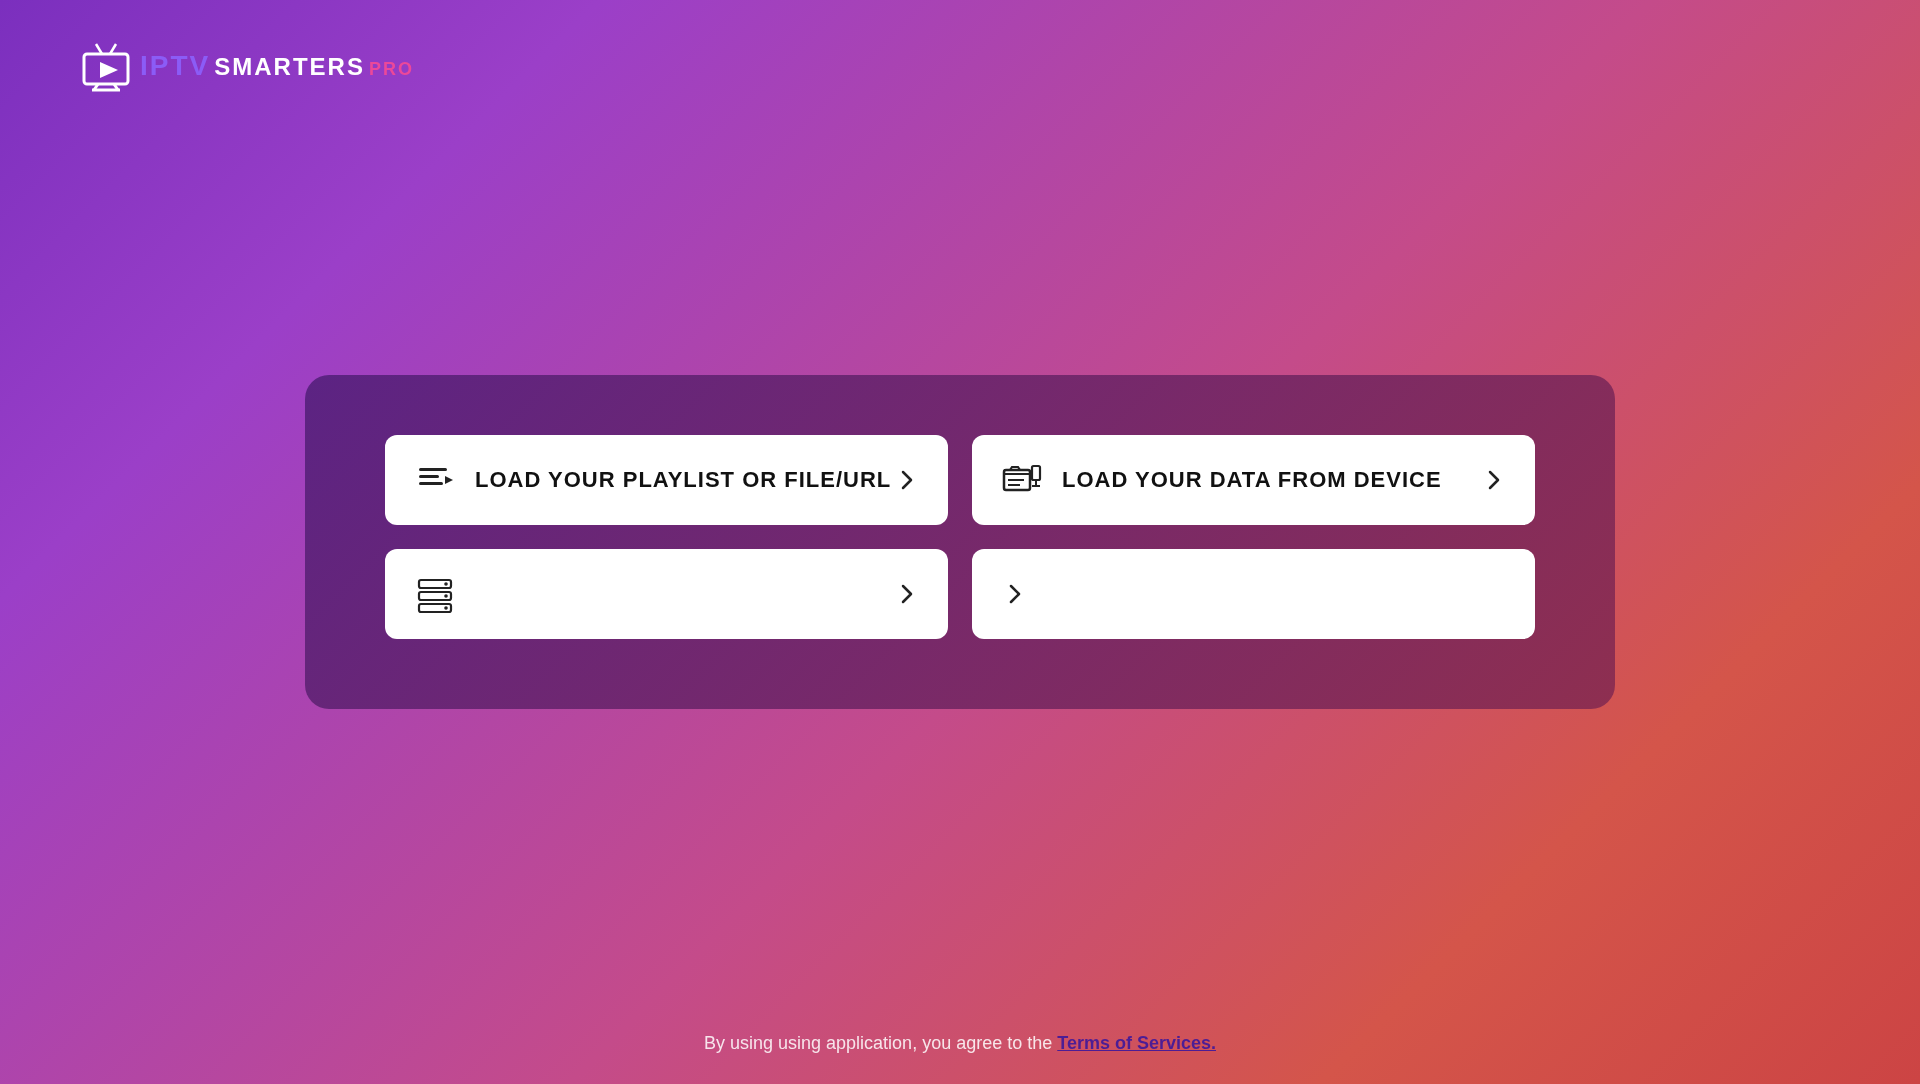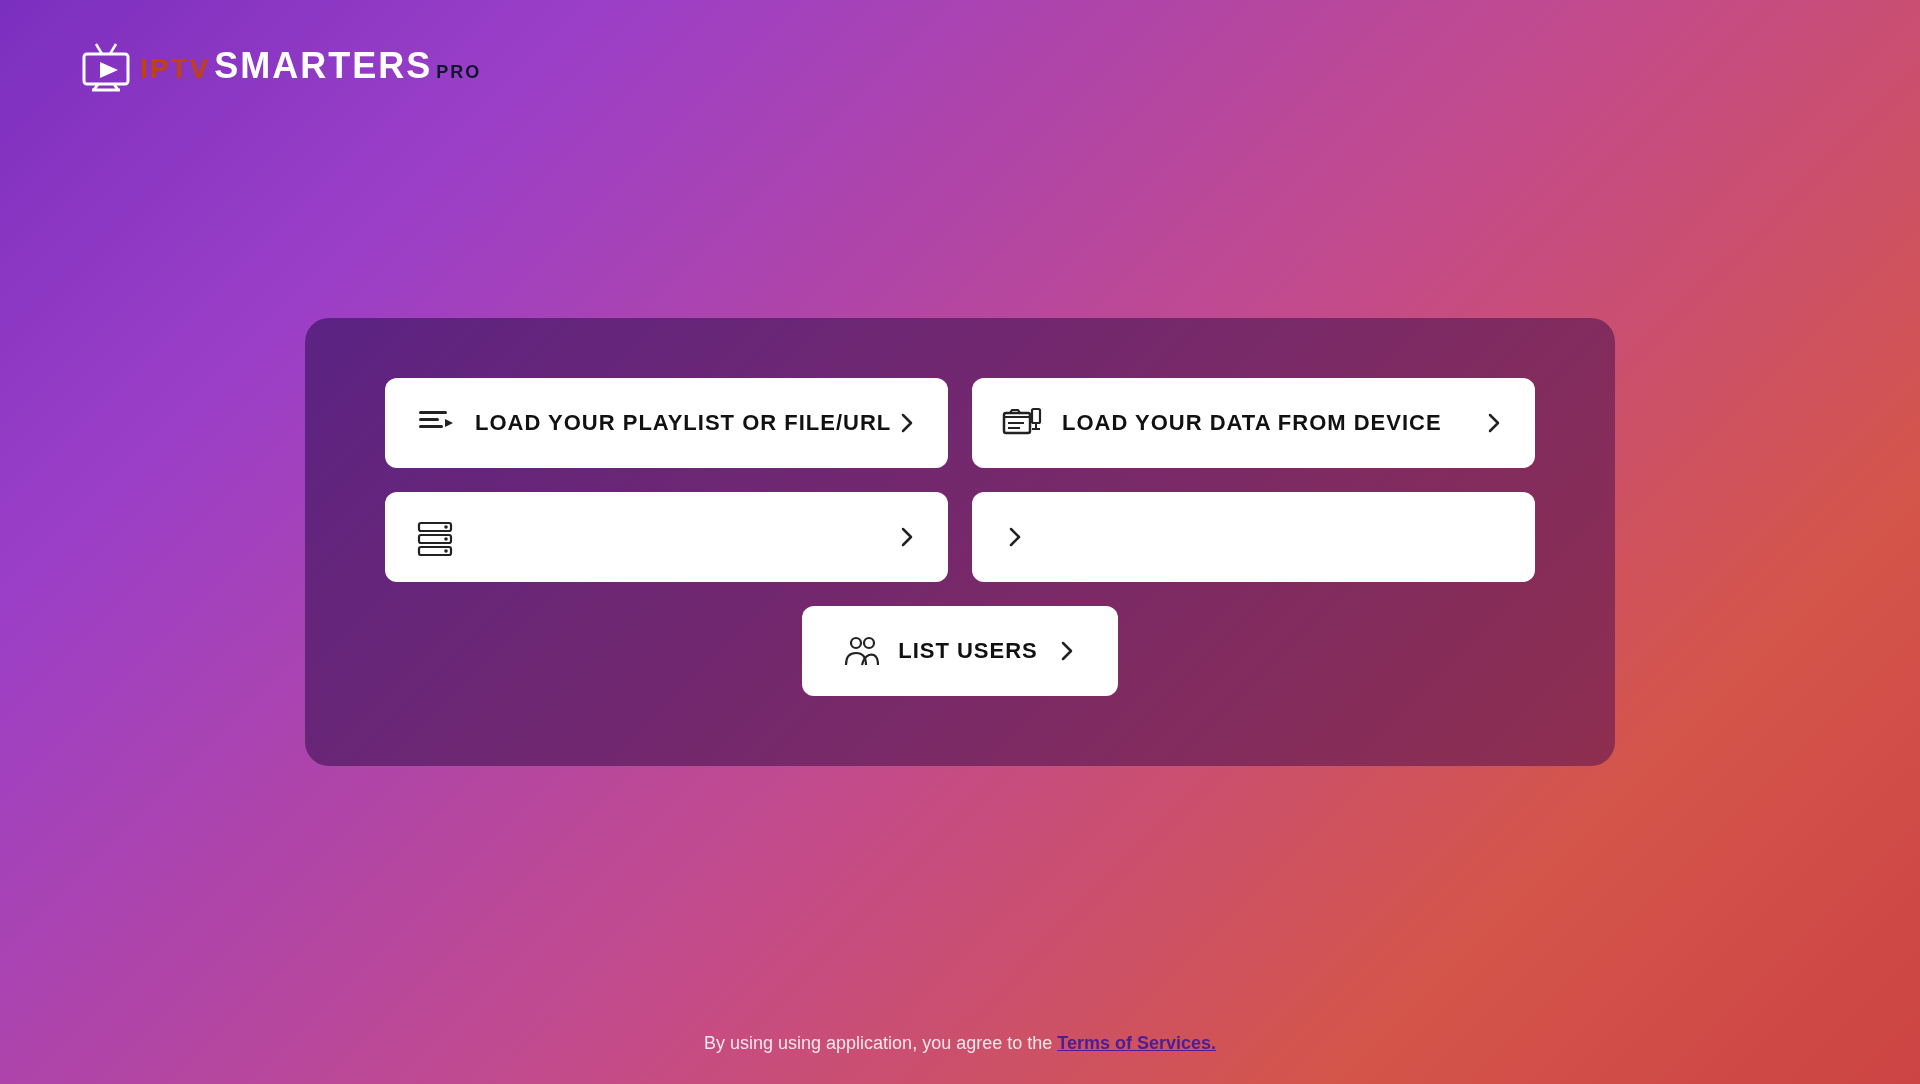--- a/index.html
+++ b/index.html
@@ -33,35 +33,35 @@
 
     .logo-text {
       display: flex;
       align-items: baseline;
       gap: 4px;
     }
 
     .logo-iptv {
       font-size: 28px;
       font-weight: 900;
-      color: #c2410c;
+      color: #8b5cf6;
       letter-spacing: 2px;
     }
 
     .logo-smarters {
-      font-size: 36px;
+      font-size: 24px;
       font-weight: 900;
       color: white;
       letter-spacing: 2px;
     }
 
     .logo-pro {
       font-size: 18px;
       font-weight: 700;
-      color: #0f172a;
+      color: #ec4899;
       letter-spacing: 2px;
     }
 
     .main-card {
       width: 1310px;
       background: linear-gradient(135deg, rgba(80, 30, 120, 0.85) 0%, rgba(130, 40, 80, 0.85) 100%);
       border-radius: 24px;
       padding: 60px 80px 70px 80px;
       display: flex;
       flex-direction: column;
@@ -244,36 +244,18 @@
     </button>
 
     <button class="menu-button">
       <svg class="chevron-icon" viewBox="0 0 24 24">
         <polyline points="9,4 17,12 9,20" fill="none" stroke="#222" stroke-width="2.5" stroke-linecap="round" stroke-linejoin="round"></polyline>
       </svg>
     </button>
 
   </div>
 
-  <div class="center-row">
-    <button class="center-button">
-      <div class="center-button-inner">
-        <svg class="menu-button-icon" viewBox="0 0 40 40">
-
-          <circle cx="14" cy="12" r="5" fill="none" stroke="#222" stroke-width="2.2"></circle>
-          <path d="M4 34 Q4 22 14 22 Q24 22 24 34" fill="none" stroke="#222" stroke-width="2.2"></path>
-
-          <circle cx="27" cy="12" r="5" fill="none" stroke="#222" stroke-width="2.2"></circle>
-          <path d="M20 34 Q22 26 27 24 Q36 22 36 34" fill="none" stroke="#222" stroke-width="2.2"></path>
-        </svg>
-        <span class="menu-button-label">LIST USERS</span>
-        <svg class="chevron-icon" viewBox="0 0 24 24">
-          <polyline points="9,4 17,12 9,20" fill="none" stroke="#222" stroke-width="2.5" stroke-linecap="round" stroke-linejoin="round"></polyline>
-        </svg>
-      </div>
-    </button>
-  </div>
 
 </div>
 
 <div class="footer-text">
   <span>By using using application, you agree to the </span><span class="footer-link">Terms of Services.</span>
 </div>
 
 </body></html>

